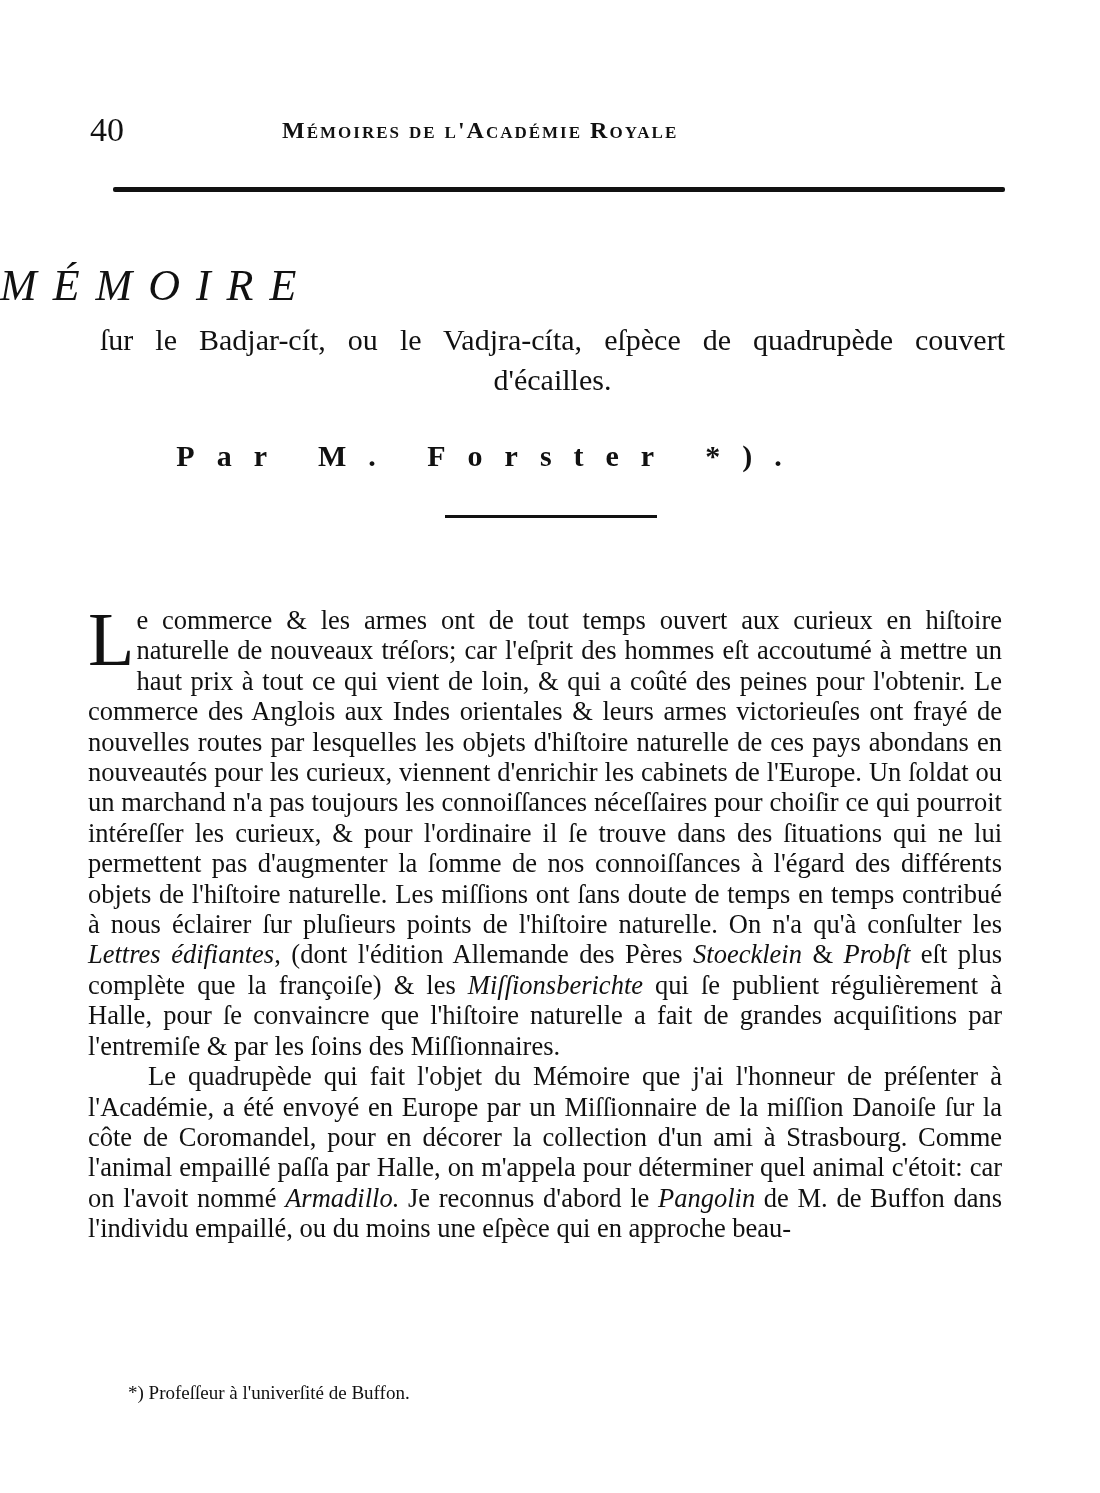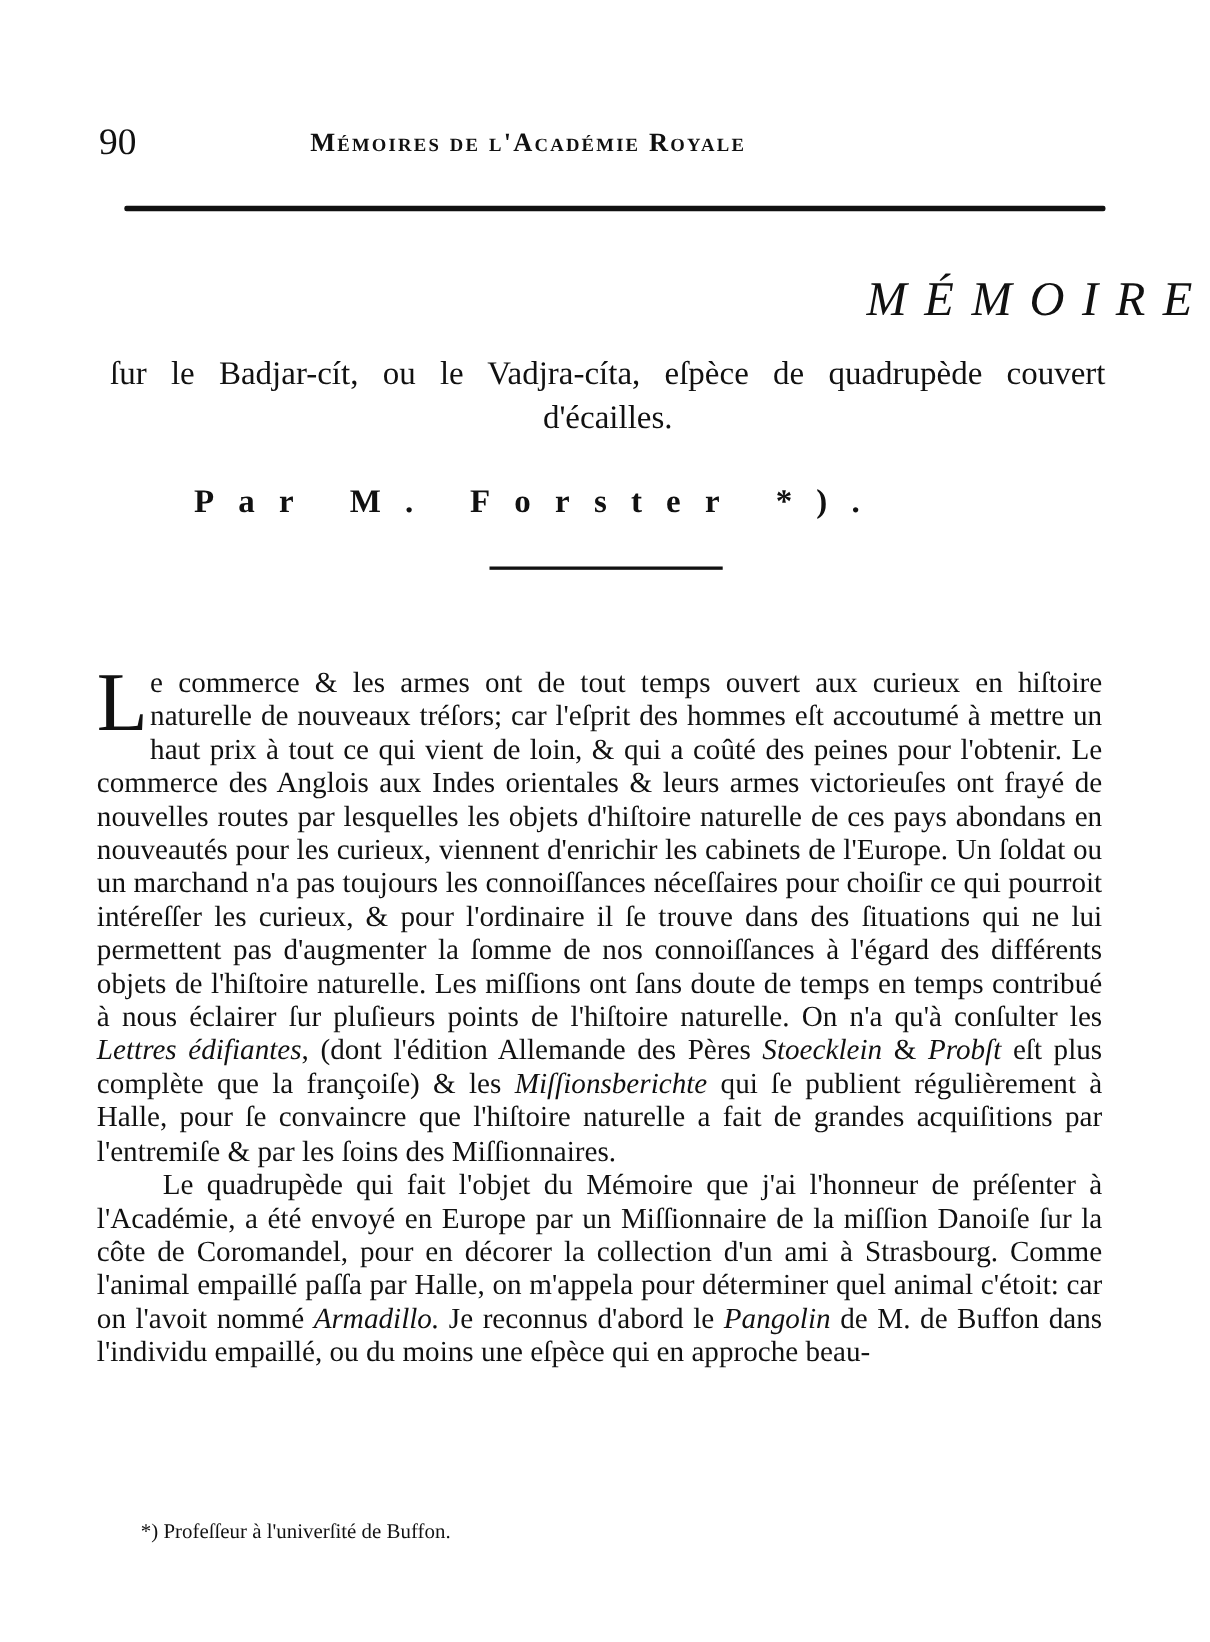--- a/index.html
+++ b/index.html
@@ -1,34 +1,34 @@
 <!DOCTYPE html>
 <html><head>
 <meta charset="utf-8">
 <style>
   html, body { margin: 0; padding: 0; background: #ffffff; }
   body { width: 1100px; height: 1493px; position: relative; overflow: hidden; color: #111; font-family: "Liberation Serif", "DejaVu Serif", serif; }
   .page-num { position: absolute; left: 90px; top: 110px; font-size: 34px; line-height: 40px; }
   .running-head { position: absolute; left: 282px; top: 113px; font-size: 24px; letter-spacing: 2px; font-variant: small-caps; font-weight: bold; line-height: 34px; }
   .head-rule { position: absolute; left: 113px; top: 187px; width: 892px; height: 5px; background: #111; border-radius: 2px; }
-  .title { position: absolute; left: 0; width: 1100px; top: 244px; text-align: right; font-style: italic; font-size: 44px; letter-spacing: 16px; line-height: 56px; }
+  .title { position: absolute; left: 0; width: 1100px; top: 258px; text-align: left; font-style: italic; font-size: 44px; letter-spacing: 16px; line-height: 56px; }
   .subtitle { position: absolute; left: 100px; width: 905px; top: 320px; font-size: 30px; line-height: 40px; text-align: justify; text-align-last: center; word-spacing: 10px; }
   .byline { position: absolute; left: 0; width: 980px; top: 436px; text-align: center; font-size: 30px; letter-spacing: 22px; line-height: 40px; font-weight: bold; }
   .mid-rule { position: absolute; left: 445px; top: 515px; width: 212px; height: 3px; background: #111; }
   .body-text { position: absolute; left: 88px; width: 914px; top: 605px; font-size: 26.5px; line-height: 30.4px; text-align: justify; }
   .body-text p { margin: 0; }
   .body-text p.indent { text-indent: 60px; }
   .dropcap { float: left; font-size: 76px; line-height: 60px; margin: 4px 2px 0 0; font-weight: normal; }
   .footnote { position: absolute; left: 128px; top: 1381px; font-size: 19px; line-height: 24px; }
   i { }
 </style>
 </head>
 <body>
 
-<div class="page-num">90</div>
+<div class="page-num">40</div>
 <div class="running-head">Mémoires de l'Académie Royale</div>
 <div class="head-rule"></div>
 
 <div class="title">MÉMOIRE</div>
 <div class="subtitle">ſur le Badjar-cít, ou le Vadjra-cíta, eſpèce de quadrupède couvert d'écailles.</div>
 
 <div class="byline">
   <span>Par</span>
   <span>M. Forster</span>
   <span>*).</span>

